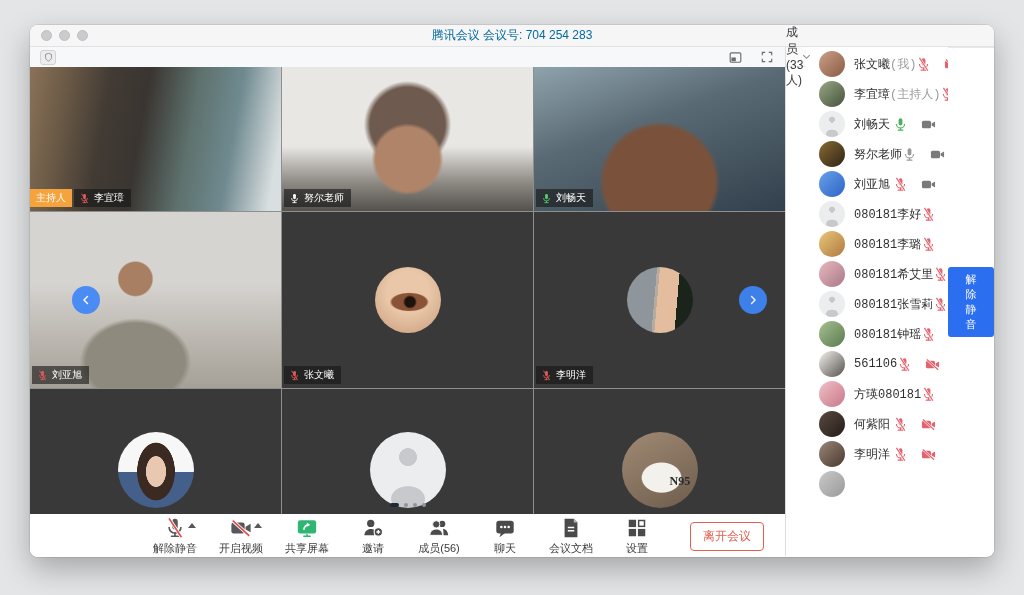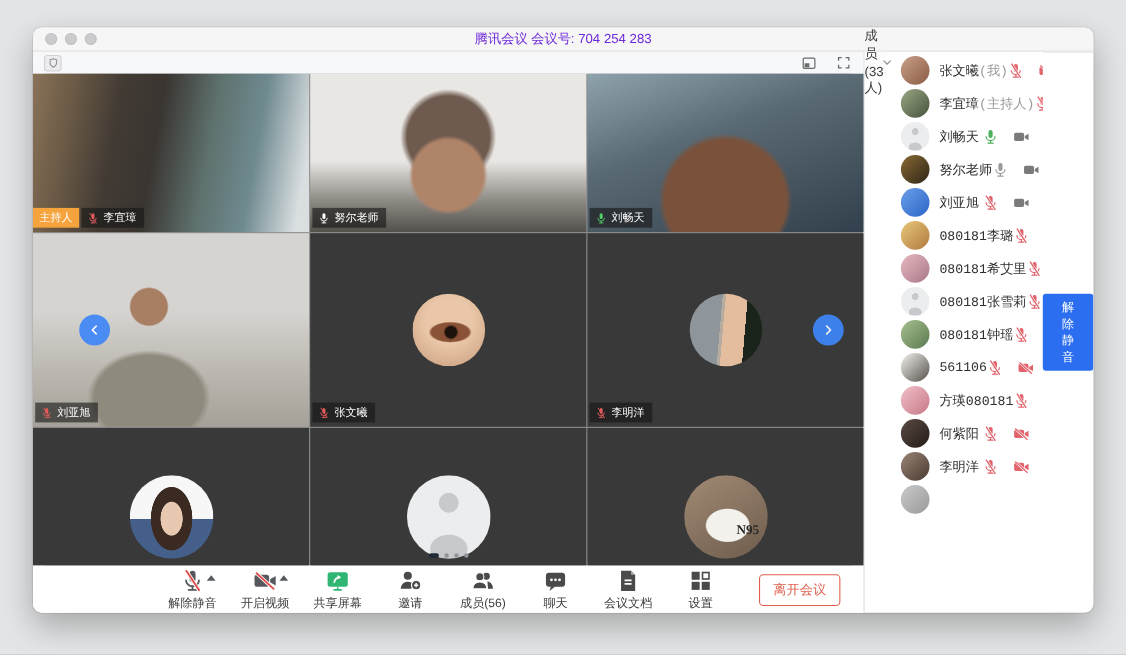--- a/index.html
+++ b/index.html
@@ -8,21 +8,21 @@
 
   .window { position:absolute; left:30px; top:25px; width:964px; height:532px;
     background:#fff; border-radius:8px; overflow:hidden;
     box-shadow:0 12px 30px rgba(0,0,0,.28), 0 0 0 1px rgba(0,0,0,.08); }
 
   
   .titlebar { position:relative; height:22px; background:#f6f6f7; border-bottom:1px solid #e2e2e3;
     display:flex; align-items:center; justify-content:center; }
   .lights { position:absolute; left:11px; top:5px; display:flex; gap:7px; }
   .light { width:11px; height:11px; border-radius:50%; background:#cscscs; background:#cbcbcd; border:1px solid #bfbfc2; }
-  .win-title { font-size:12px; color:#6d28d9; }
+  .win-title { font-size:12px; color:#0369a1; }
 
   .content { display:flex; height:509px; }
   .main { width:755px; display:flex; flex-direction:column; }
 
   
   .topbar { height:20px; background:#f7f8fa; display:flex; align-items:center; padding:0 10px; flex:0 0 20px; }
   .shield-btn { width:16px; height:15px; background:#ececee; border:1px solid #d2d2d5; border-radius:3px;
     display:flex; align-items:center; justify-content:center; }
   .topbar-right { margin-left:auto; display:flex; gap:16px; align-items:center; }
   .tb-icon-btn { background:none; border:none; width:16px; height:15px; display:flex; align-items:center; justify-content:center; cursor:pointer; }
@@ -455,20 +455,43 @@
               </span>
       <span>
                 <svg viewBox="0 0 24 24">
     <rect x="1.5" y="6" width="14.5" height="12" rx="2.5" fill="#7a7a7a"></rect>
     <path d="M17 10.5l5.5-3.2v9.4L17 13.5z" fill="#7a7a7a"></path>
     </svg>
               </span>
     </span>
           </div>
           <div class="member-row">
+    <span class="m-avatar av-ph"></span>
+    <span class="m-name"><span>080181李好</span></span>
+    <span class="row-icons">
+      <span>
+                <svg viewBox="0 0 24 24">
+    <rect x="9" y="2" width="6" height="11.5" rx="3" fill="#e2636c"></rect>
+    <path d="M5.5 11a6.5 6.5 0 0 0 13 0" fill="none" stroke="#e2636c" stroke-width="1.8"></path>
+    <path d="M12 17.5V21M8.2 21h7.6" fill="none" stroke="#e2636c" stroke-width="1.8" stroke-linecap="round"></path>
+    <path d="M5.5 1.5L19 22" stroke="#fff" stroke-width="3.6"></path>
+                  <path d="M5.5 1.5L19 22" stroke="#e2636c" stroke-width="1.9"></path>
+                </svg>
+              </span>
+      <span>
+                <svg viewBox="0 0 24 24">
+    <rect x="1.5" y="6" width="14.5" height="12" rx="2.5" fill="#e2636c"></rect>
+    <path d="M17 10.5l5.5-3.2v9.4L17 13.5z" fill="#e2636c"></path>
+    <path d="M3 4L21 20.5" stroke="#fff" stroke-width="3.6"></path>
+                  <path d="M3 4L21 20.5" stroke="#e2636c" stroke-width="1.9"></path>
+                </svg>
+              </span>
+    </span>
+          </div>
+          <div class="member-row">
     <span class="m-avatar" style="background:linear-gradient(135deg,#e8c87a,#b07840)"></span>
     <span class="m-name"><span>080181李璐</span></span>
     <span class="row-icons">
       <span>
                 <svg viewBox="0 0 24 24">
     <rect x="9" y="2" width="6" height="11.5" rx="3" fill="#e2636c"></rect>
     <path d="M5.5 11a6.5 6.5 0 0 0 13 0" fill="none" stroke="#e2636c" stroke-width="1.8"></path>
     <path d="M12 17.5V21M8.2 21h7.6" fill="none" stroke="#e2636c" stroke-width="1.8" stroke-linecap="round"></path>
     <path d="M5.5 1.5L19 22" stroke="#fff" stroke-width="3.6"></path>
                   <path d="M5.5 1.5L19 22" stroke="#e2636c" stroke-width="1.9"></path>

